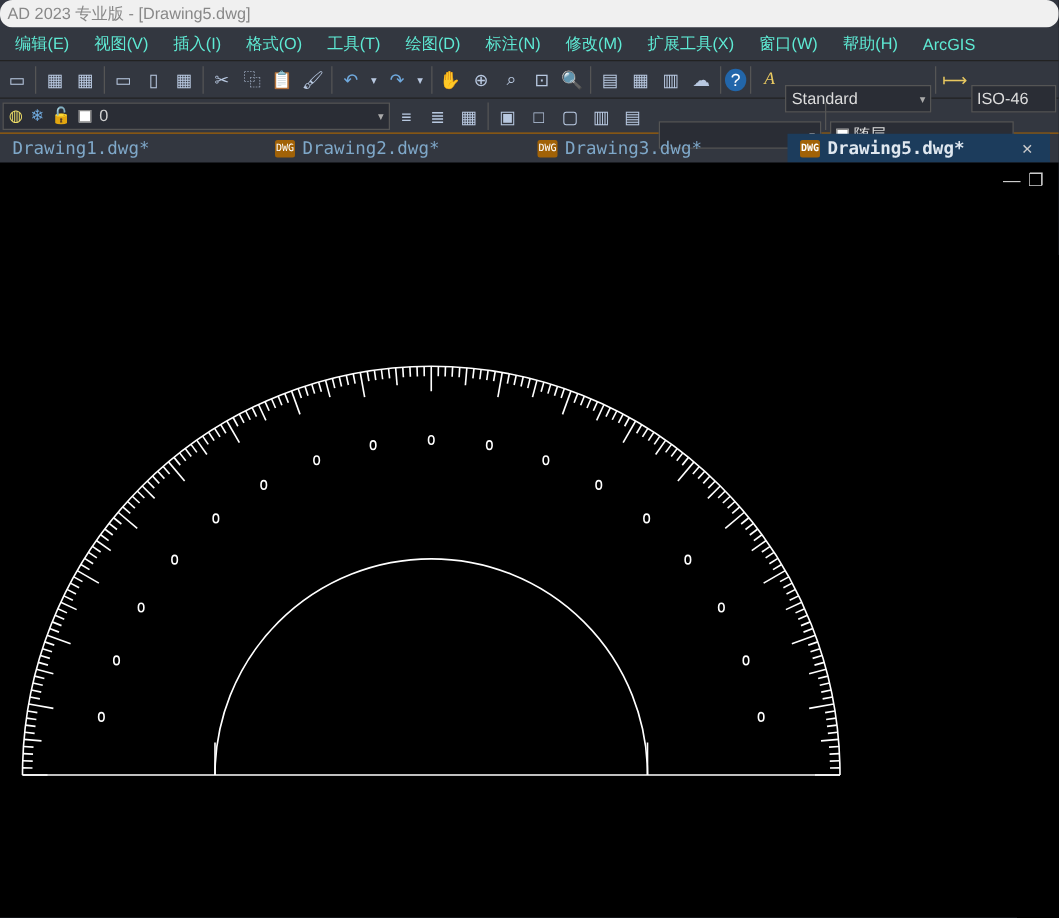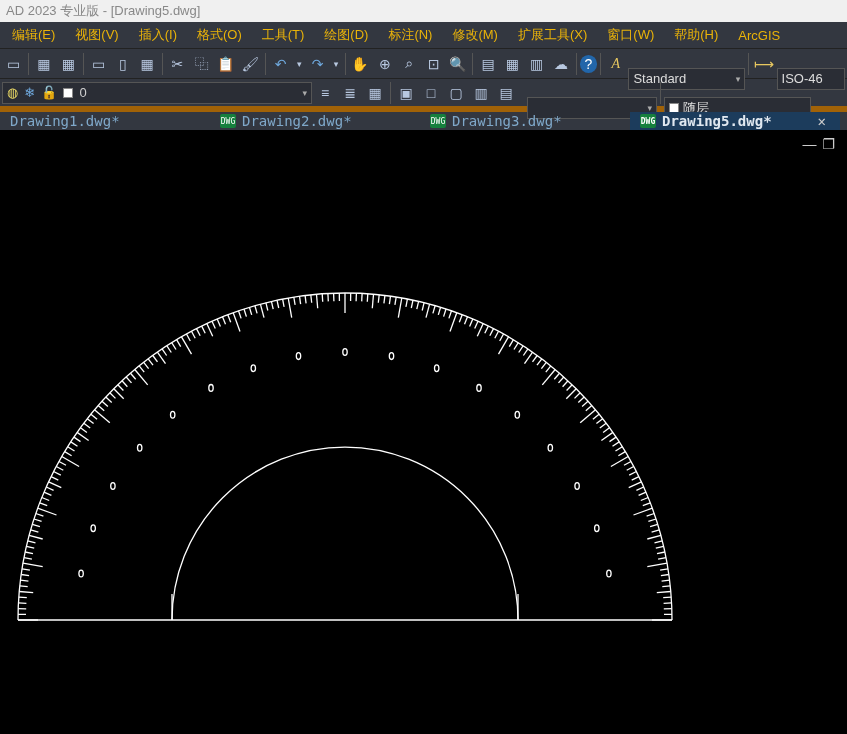--- a/index.html
+++ b/index.html
@@ -10,32 +10,33 @@
     font-size: 13px;
     color: #D0D0D0;
     overflow: hidden;
   }
   .titlebar {
     height: 22px;
     background: #F0F0F0;
     color: #888;
     padding: 2px 6px;
     font-size: 13px;
+    border-radius: 10px;
   }
   .menubar {
     display: flex;
     background: #333740;
     height: 26px;
     align-items: center;
     padding: 0 2px;
     gap: 0;
   }
   .menu-item {
     padding: 3px 10px;
-    color: #eab308;
+    color: #5eead4;
     cursor: pointer;
     white-space: nowrap;
   }
   .toolbar-row {
     display: flex;
     align-items: center;
     background: #333740;
     height: 30px;
     padding: 0 2px;
     gap: 1px;
@@ -82,41 +83,41 @@
     height: 22px;
     width: 310px;
     padding: 0 4px;
     gap: 6px;
     cursor: pointer;
   }
   .tabbar {
     display: flex;
     background: #333740;
     height: 24px;
-    border-top: 6px solid #a16207;
+    border-top: 1px solid #a16207;
   }
   .doctab {
     display: flex; align-items: center;
     padding: 0 10px;
     color: #7FA8C9;
     font-family: "Consolas", monospace;
     font-size: 14px;
     gap: 6px;
     cursor: pointer;
     flex: 1;
     max-width: 210px;
   }
   .doctab.active {
     background: #1C3C5C;
     color: #E0E8F0;
     font-weight: bold;
   }
   .dwg-ico {
     width: 16px; height: 14px;
-    background: #15803d;
+    background: #a16207;
     color: #fff;
     font-size: 8px;
     display: inline-flex; align-items: center; justify-content: center;
     border-radius: 2px;
   }
   .tab-close {
     margin-left: auto;
     color: #CCC;
     padding: 0 4px;
     cursor: pointer;

